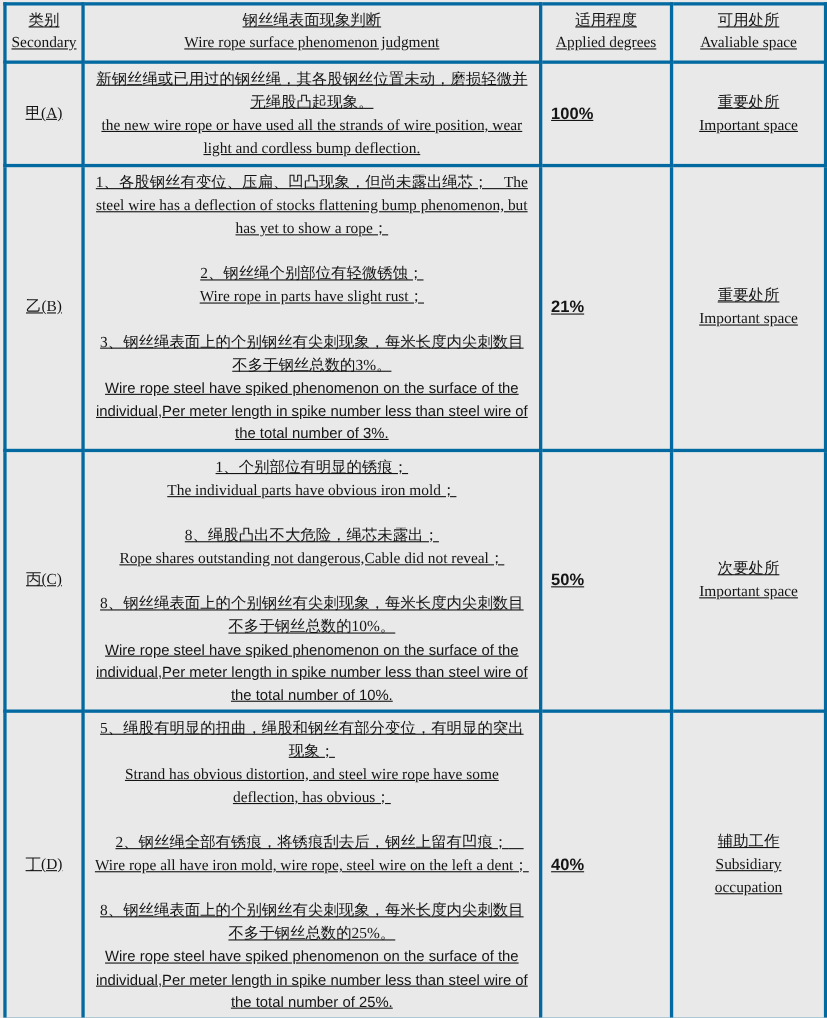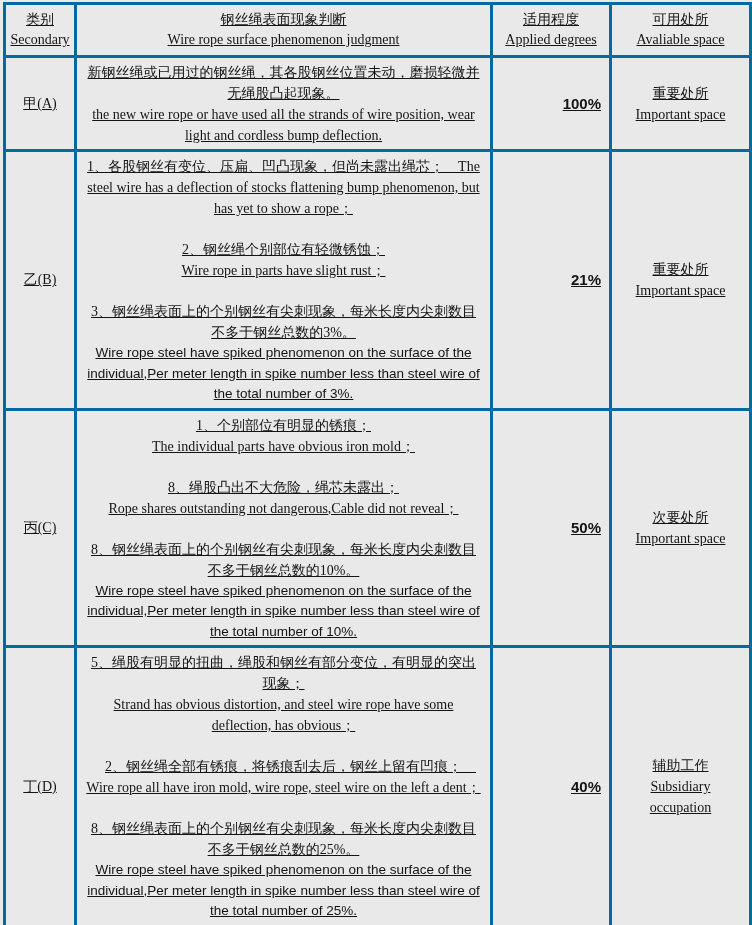--- a/index.html
+++ b/index.html
@@ -34,21 +34,21 @@
   td.center { text-align:center; }
   td.judg   { vertical-align:top; padding:4px 8px 3px 8px;text-align:center; }
   td.judg p { margin:0; }
   p.gap     { margin-top:20px !important; }
   .sans {
     font-family:"Liberation Sans","DejaVu Sans",sans-serif;
     font-size:13.5px;
     line-height:20.5px;
   }
   td.pct {
-    text-align:right;
+    text-align:left;
     font-family:"Liberation Sans","DejaVu Sans",sans-serif;
     font-weight:bold;
     font-size:15px;
   }
   td.note-cell {
     vertical-align:top;
     padding:8px 8px 6px 6px;
     line-height:22px;
   }
   td.note-cell p { margin:0; }

